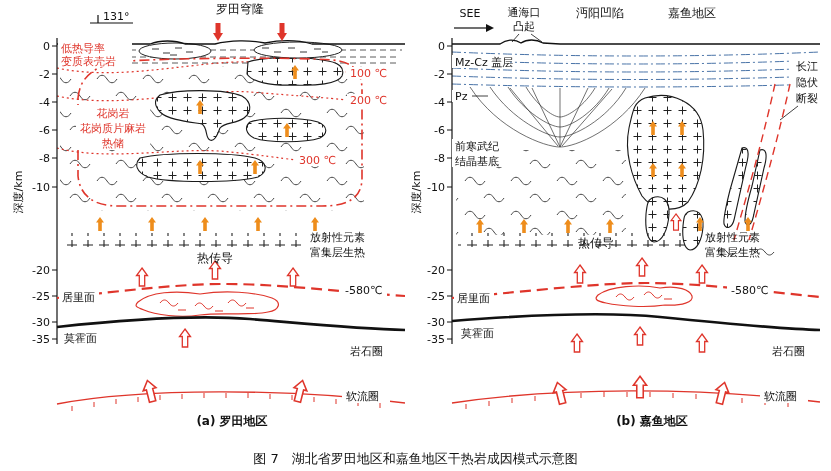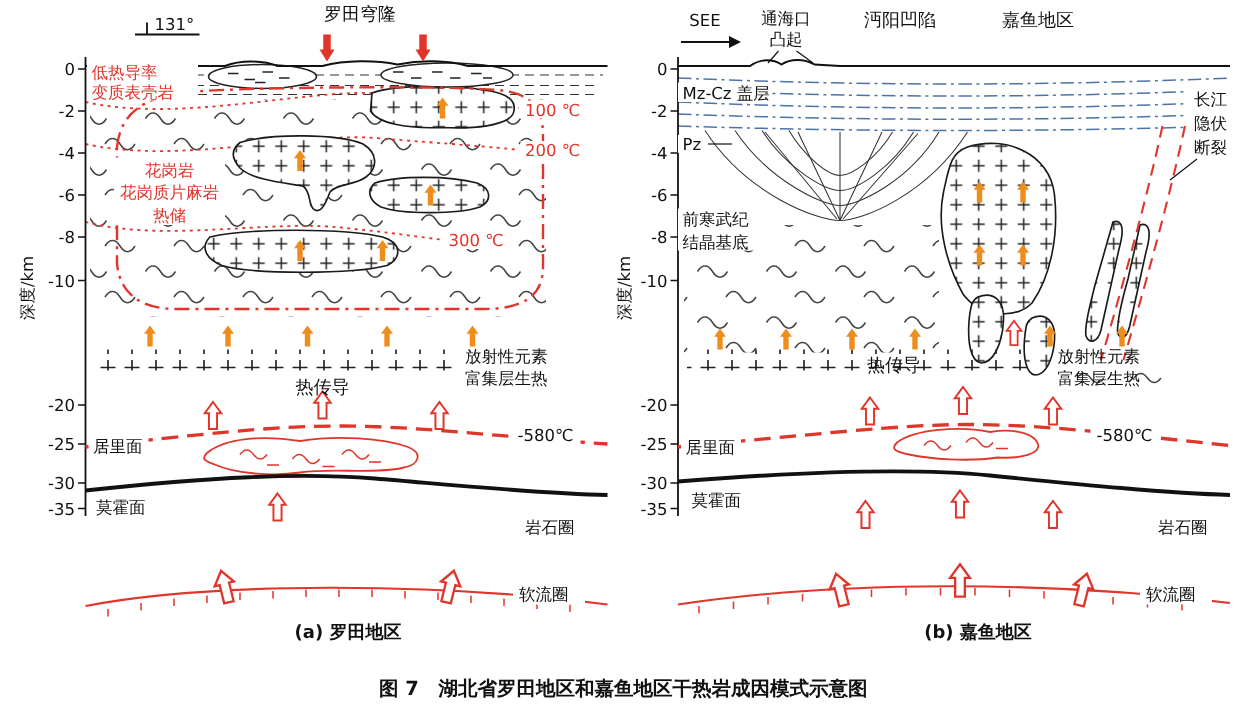--- a/index.html
+++ b/index.html
@@ -4,21 +4,21 @@
 <style>
   html,body{margin:0;padding:0;background:#fff;}
   body{width:831px;height:471px;font-family:"DejaVu Sans",sans-serif;}
   svg text{font-family:"DejaVu Sans",sans-serif;fill:#111;}
   .f11{font-size:11px}
   .f12{font-size:12px}
   .b{font-weight:bold}
   .red{fill:#df352b}
   .mid{text-anchor:middle}
   .end{text-anchor:end}
-  #caption{width:831px;text-align:center;font-size:13px;font-weight:bold;color:#111;margin-top:6px;}
+  #caption{width:831px;text-align:center;font-size:13px;font-weight:normal;color:#111;margin-top:6px;}
 </style>
 </head>
 <body>
 
 
 
 <svg width="831" height="440" viewBox="0 0 831 440">
   <defs>
     <pattern id="plusFill" width="15" height="13" patternUnits="userSpaceOnUse">
       <rect width="15" height="13" fill="#fff"></rect>

